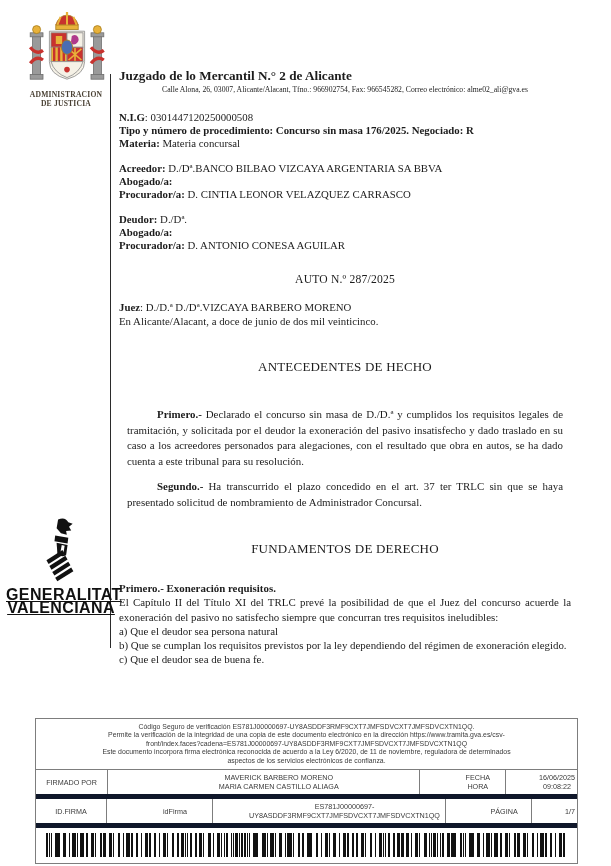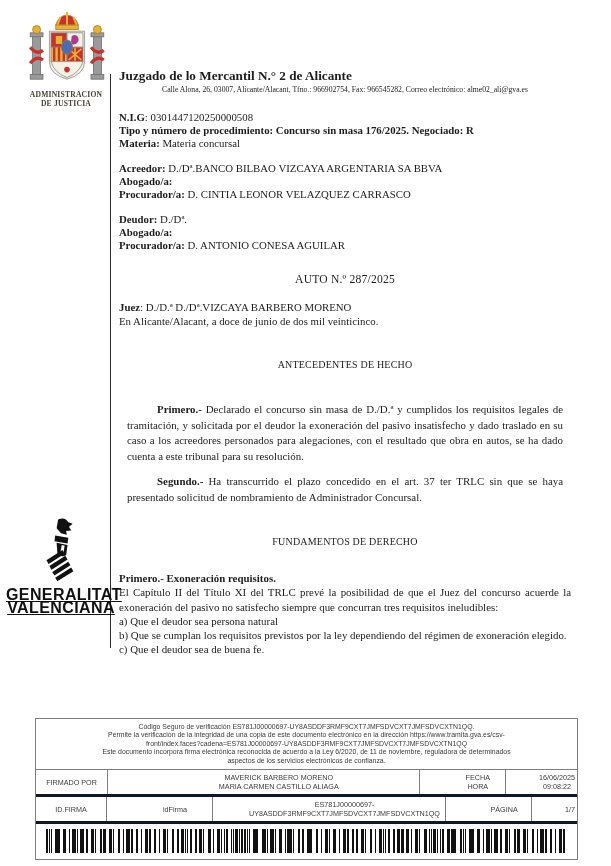--- a/index.html
+++ b/index.html
@@ -23,38 +23,38 @@
   
   .content{position:absolute;left:119px;top:68px;width:452px;}
   .court-title{font-size:13.2px;font-weight:bold;margin:0;line-height:15px;}
   .court-address{font-size:7.7px;margin-top:2px;color:#222;text-align:center;}
   .meta{margin-top:17px;font-size:10.8px;line-height:13px;}
   .parties{margin-top:12px;font-size:10.8px;line-height:13px;}
   .party-gap{height:12px;}
   .b{font-weight:bold;}
   .auto-title{text-align:center;margin-top:21px;font-size:11.6px;letter-spacing:.2px;}
   .juez{margin-top:14px;font-size:10.8px;line-height:14px;}
-  .section-heading{text-align:center;font-size:10px;margin-top:31px;letter-spacing:.2px;}
+  .section-heading{text-align:center;font-size:13px;margin-top:31px;letter-spacing:.2px;}
   .para{font-size:10.9px;line-height:15.5px;text-align:justify;text-indent:30px;margin:8px;}
   .para.first{margin-top:32px;}
   .para.next{margin-top:10px;}
   .fund-block{margin-top:24px;font-size:10.9px;line-height:14.3px;}
   .fund-sub{font-weight:bold;}
   .fund-intro{text-align:justify;margin:0;}
   .fund-item{margin:0;}
   
   .footer-box{
     position:absolute;left:35px;top:718px;width:543px;box-sizing:border-box;
     border:1px solid #7d7d7d;font-family:"Liberation Sans",sans-serif;color:#3a3a3a;
   }
   .csv-text{
     font-size:6.9px;line-height:8.4px;text-align:center;padding:4px 6px;
     border-bottom:1px solid #7d7d7d;
   }
-  .frow{display:flex;border-bottom:3px solid #0f172a;gap:31px;}
+  .frow{display:flex;border-bottom:5px solid #0f172a;gap:31px;}
   .fcell{
     box-sizing:border-box;border-right:1px solid #7d7d7d;
     display:flex;flex-direction:column;align-items:center;justify-content:center;
     font-size:7.2px;line-height:9px;text-align:center;height:24px;padding:1px 2px;
   }
   .fcell:last-child{border-right:none;}
   .w-label{width:78px;}
   .w-names{width:305px;}
   .w-fecha{width:60px;}
   .w-date{flex:1;}

